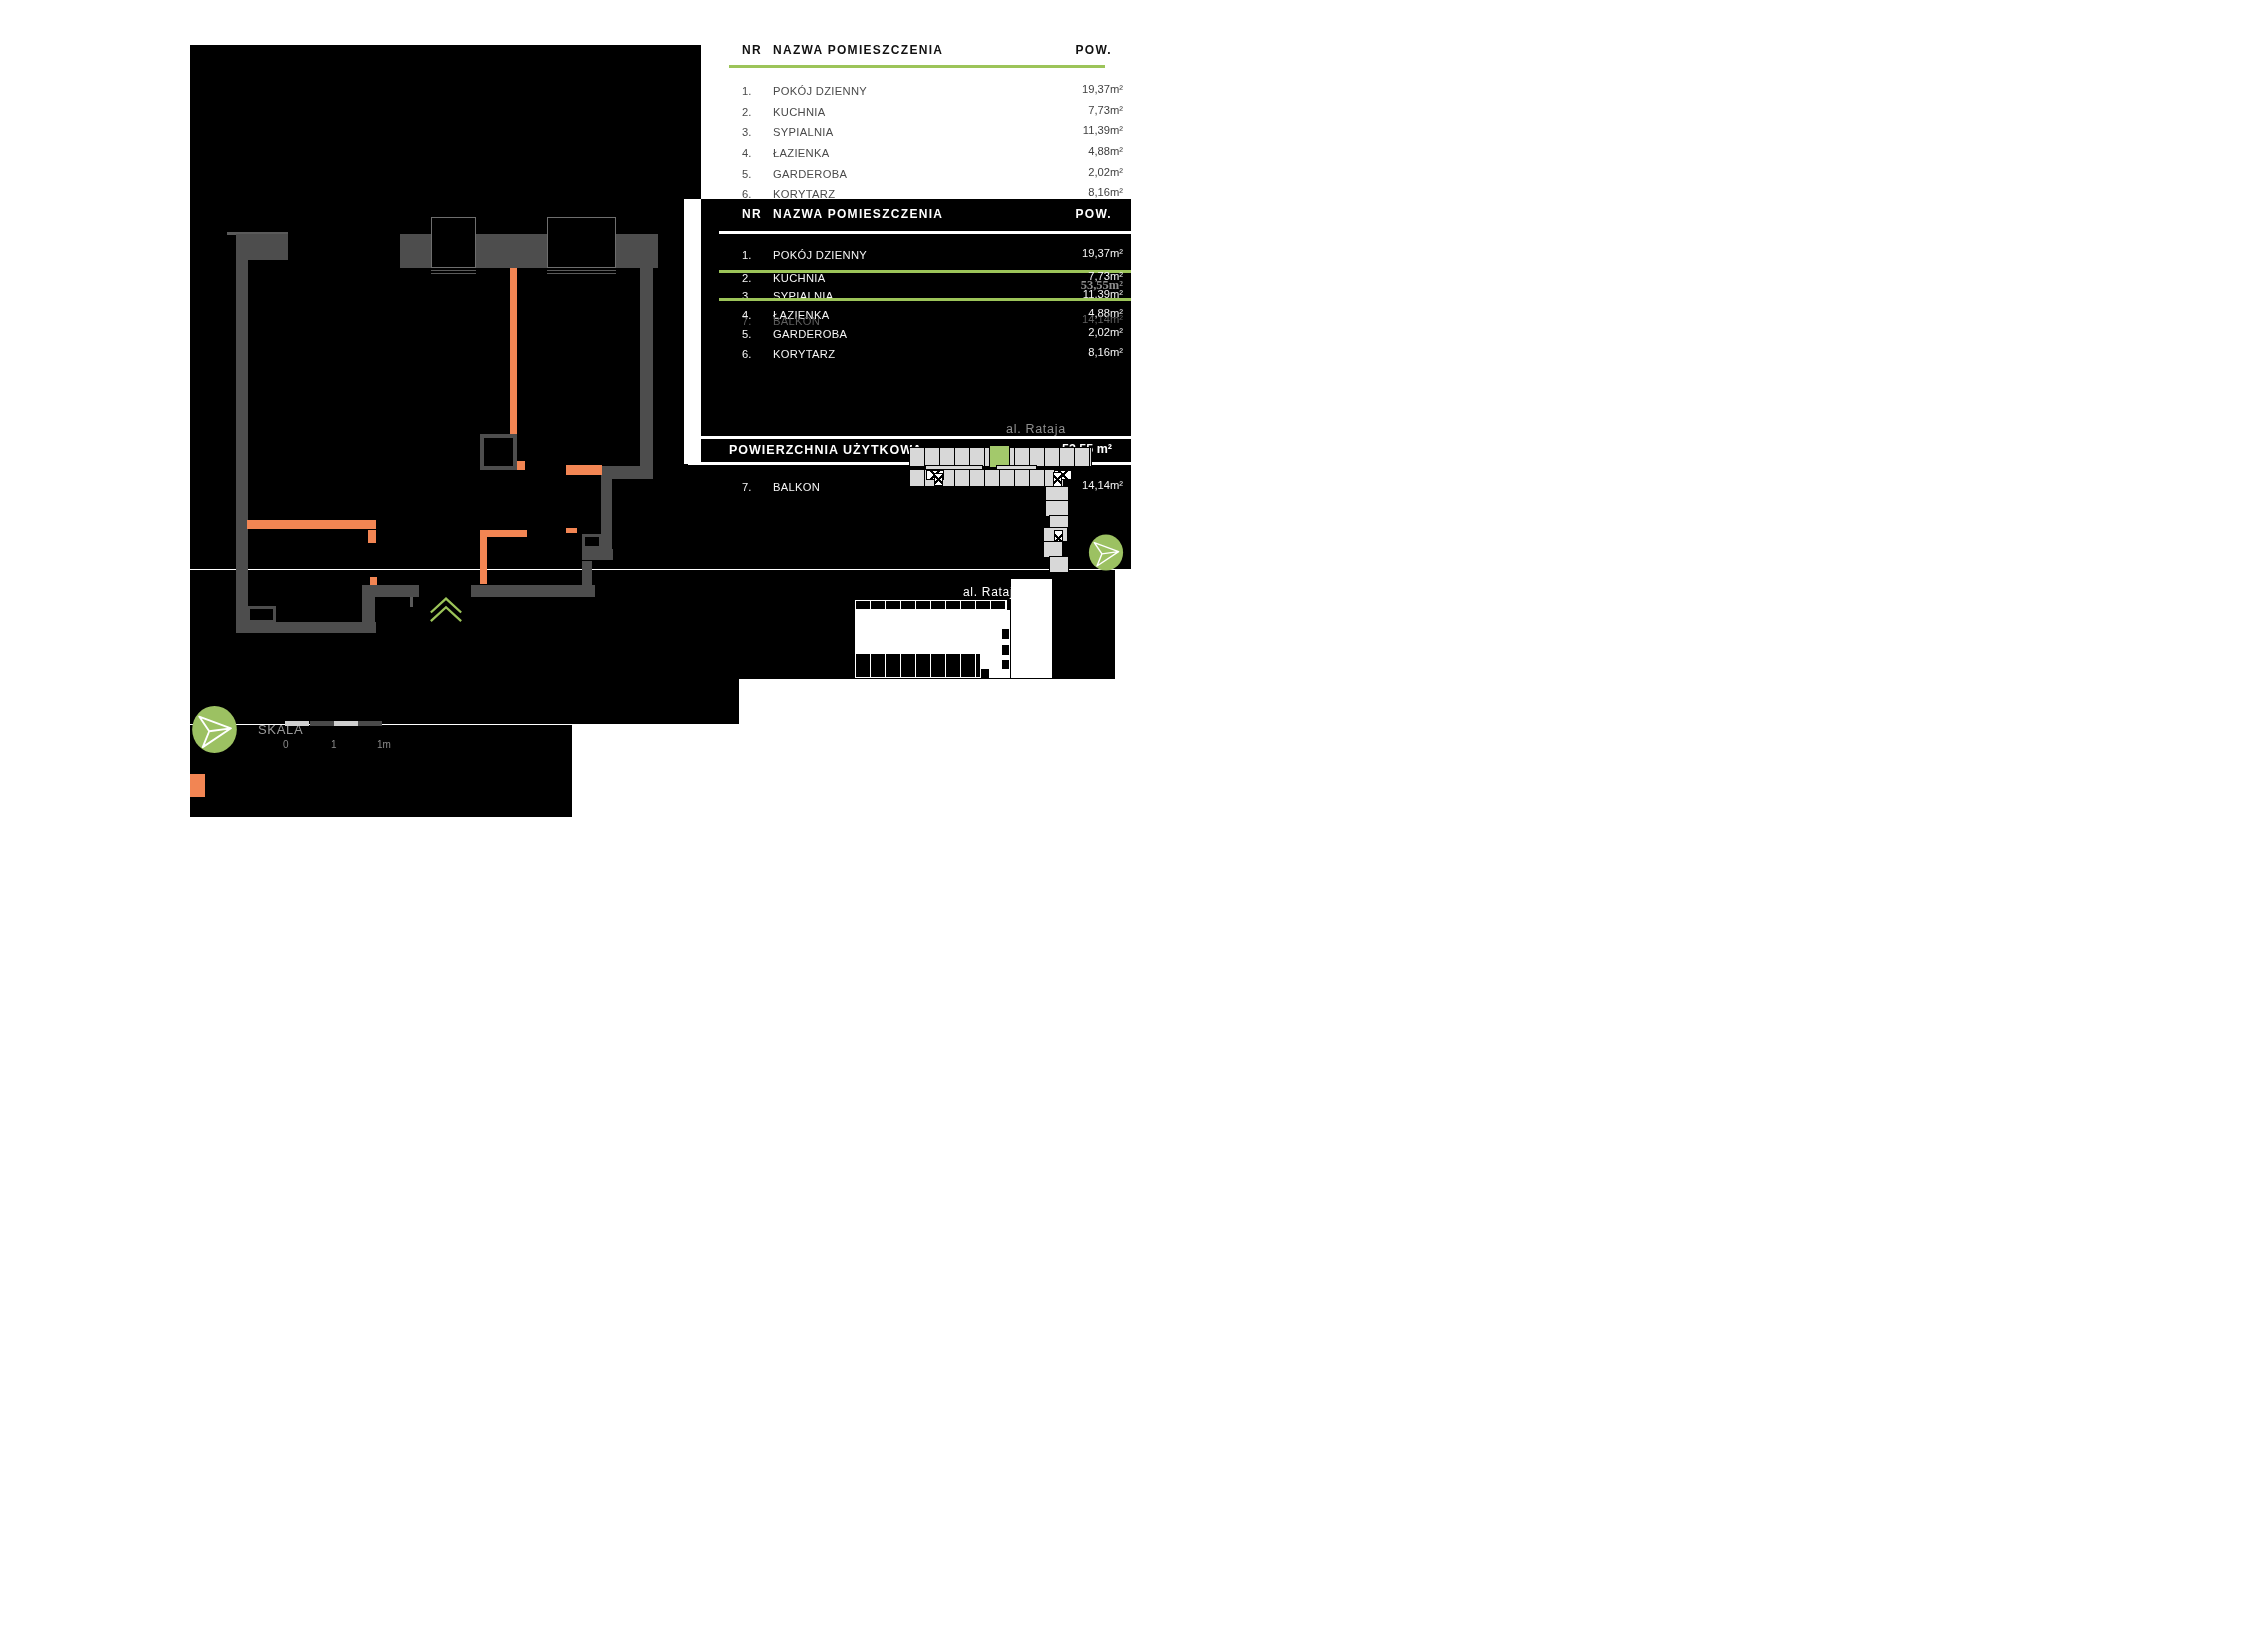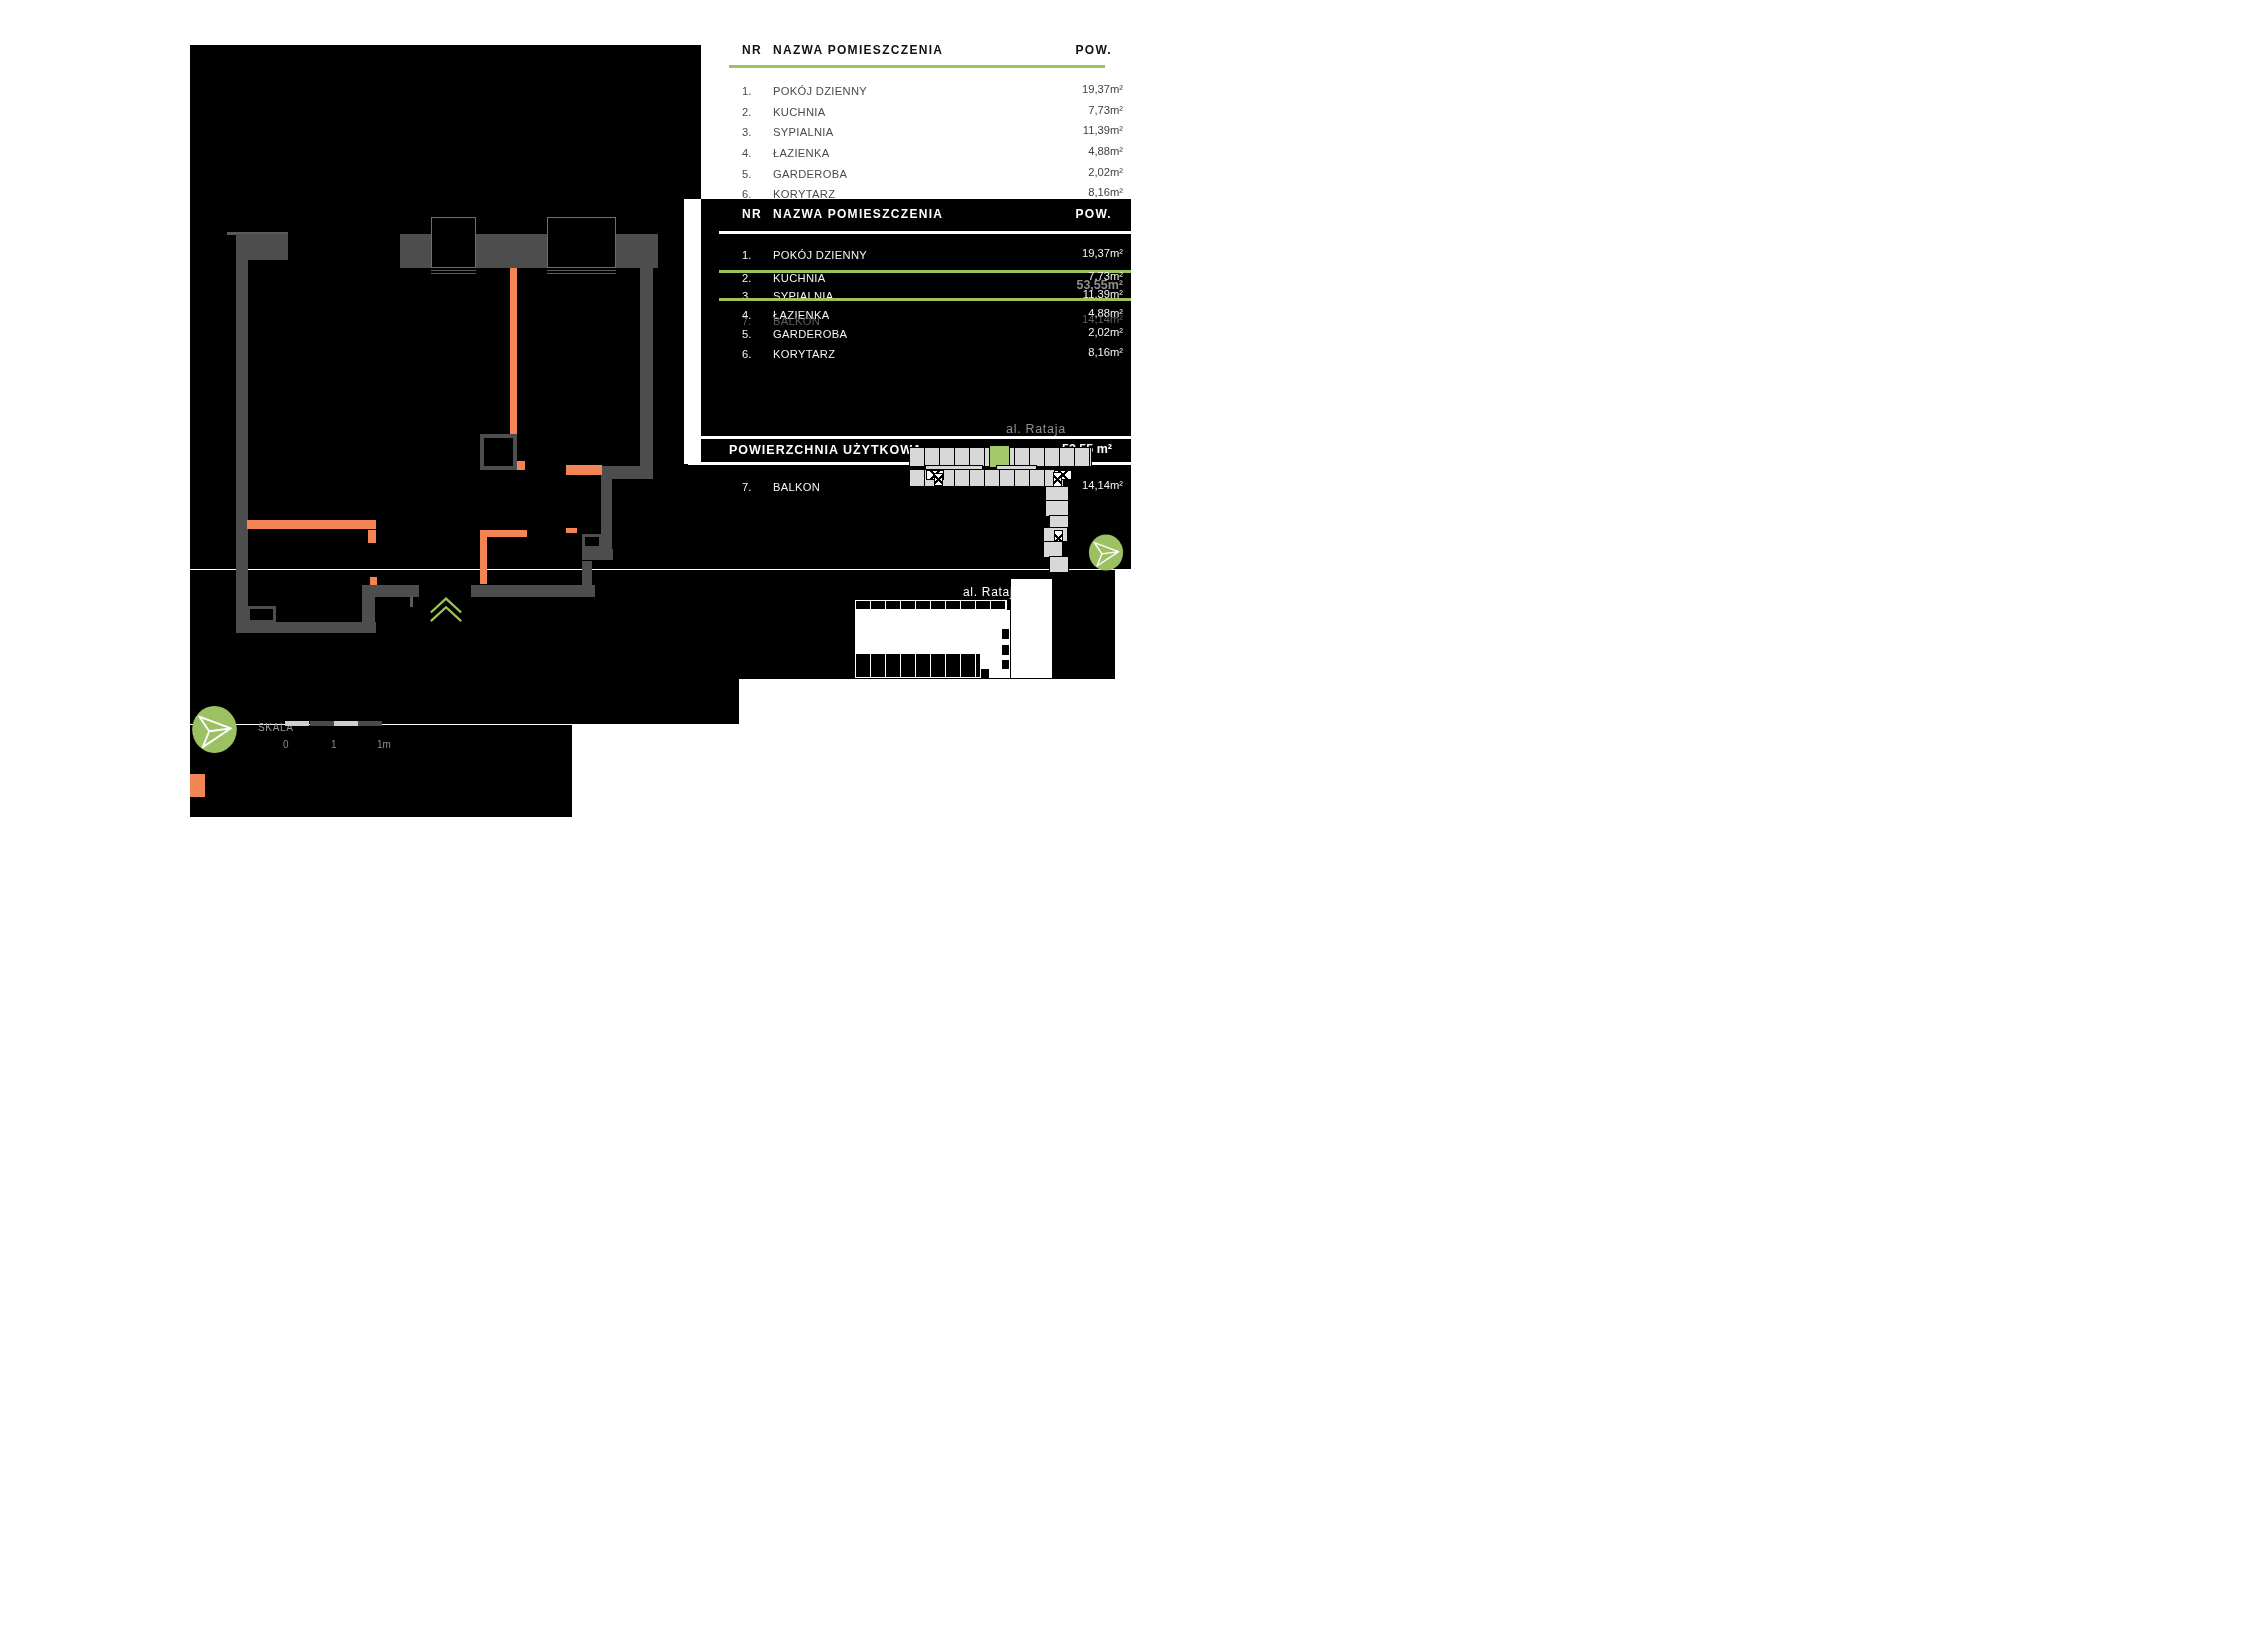--- a/index.html
+++ b/index.html
@@ -14,21 +14,21 @@
   .greenline{position:absolute;background:#9CC459;}
 
   
   .t-header{position:absolute;font-weight:700;font-size:12px;letter-spacing:1.3px;color:#111;}
   .t-header.ondark{color:#fff;}
   .row-nr{position:absolute;left:742px;font-size:11.2px;color:#4a4a4a;}
   .row-name{position:absolute;left:773px;font-size:11.2px;color:#4a4a4a;letter-spacing:0.3px;}
   .row-pow{position:absolute;right:8px;font-size:11.2px;color:#3f3f3f;}
   .ondark .row-nr,.ondark .row-name,.ondark .row-pow, .row-light{color:#f5f5f5;}
   .rowline{height:14.5px;line-height:14.5px;}
-  .ghost{color:#8f8f8f !important;}
+  .ghost{color:#8f8f8f !important;font-family:Liberation Serif, serif;}
   .ghost-dim{color:#5f5f5f !important;}
 
   
   .unitrow{position:absolute;background:#D8D8D8;border:1.3px solid #000;box-sizing:border-box;
     background-image:repeating-linear-gradient(90deg,transparent 0 14px,#000 14px 15px);}
   .graybox{position:absolute;background:#D8D8D8;border:1.3px solid #000;box-sizing:border-box;}
   .hatch{position:absolute;background:
     linear-gradient(45deg,transparent 44%,#000 44% 56%,transparent 56%),
     linear-gradient(135deg,transparent 44%,#000 44% 56%,transparent 56%),#fff;
     border:1.3px solid #000;box-sizing:border-box;}
@@ -99,21 +99,21 @@
   <svg style="left:428px;top:596px;" width="36" height="29" viewBox="0 0 54 44">
     <polyline points="4,25 27,4 50,25" fill="none" stroke="#9CC459" stroke-width="3.5"></polyline>
     <polyline points="4,38 27,17 50,38" fill="none" stroke="#9CC459" stroke-width="3.5"></polyline>
   </svg>
 
   <svg style="left:191px;top:706px;" width="47" height="47" viewBox="0 0 40 40">
     <ellipse cx="20" cy="20" rx="19" ry="20" fill="#9CC162"></ellipse>
     <path d="M7 9 L34 19 L10 35 L15.5 21.5 Z M15.5 21.5 L34 19" fill="none" stroke="#fff" stroke-width="1.6" stroke-linejoin="round"></path>
   </svg>
 
-  <div class="ticklbl" style="left:258px;top:722px;font-size:10px;letter-spacing:0.7px;color:#9a9a9a;">SKALA</div>
+  <div class="ticklbl" style="left:258px;top:722px;font-size:13px;letter-spacing:0.7px;color:#9a9a9a;">SKALA</div>
   <div class="scale-seg" style="left:285px;top:721px;width:24.4px;background:#CFCFCF;"></div>
   <div class="scale-seg" style="left:310px;top:721px;width:24.4px;background:#4a4a4a;"></div>
   <div class="scale-seg" style="left:334px;top:721px;width:24.4px;background:#CFCFCF;"></div>
   <div class="scale-seg" style="left:358px;top:721px;width:24.4px;background:#4a4a4a;"></div>
   <div class="ticklbl" style="left:283px;top:739px;">0</div>
   <div class="ticklbl" style="left:331px;top:739px;">1</div>
   <div class="ticklbl" style="left:377px;top:739px;">1m</div>
   <div class="orange" style="left:190px;top:774px;width:14.5px;height:23px;"></div>
 
   <div>

